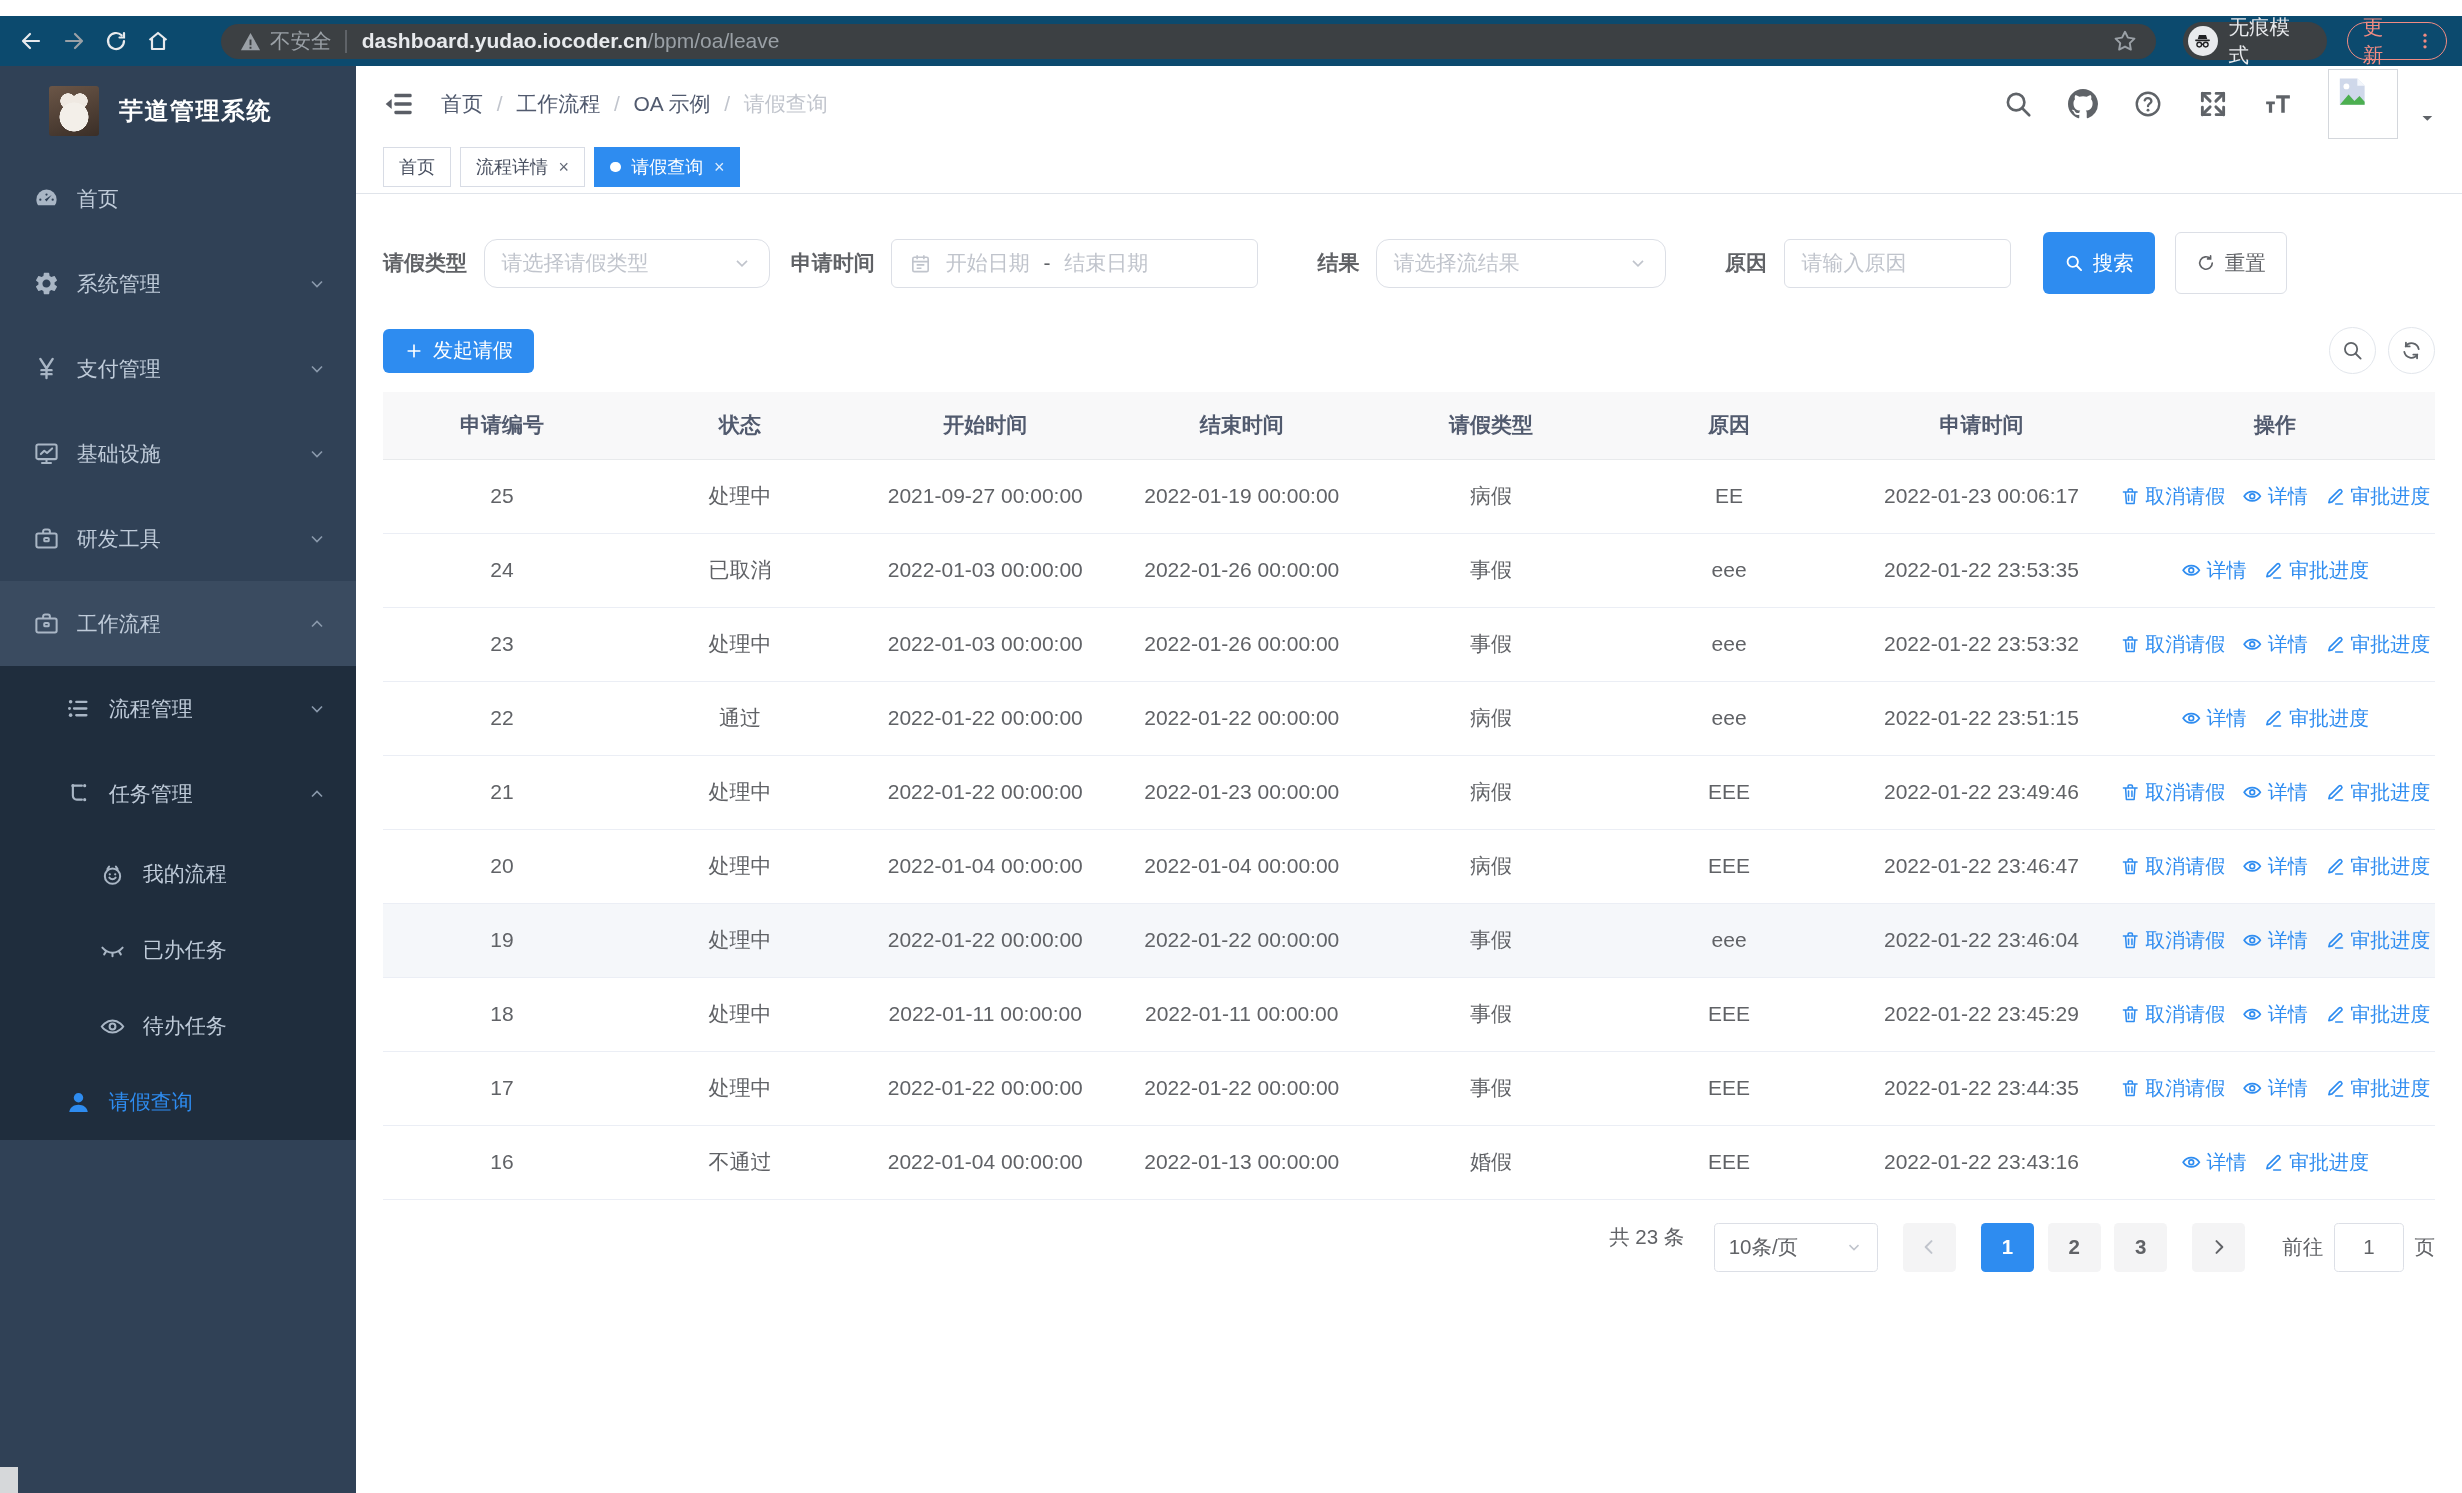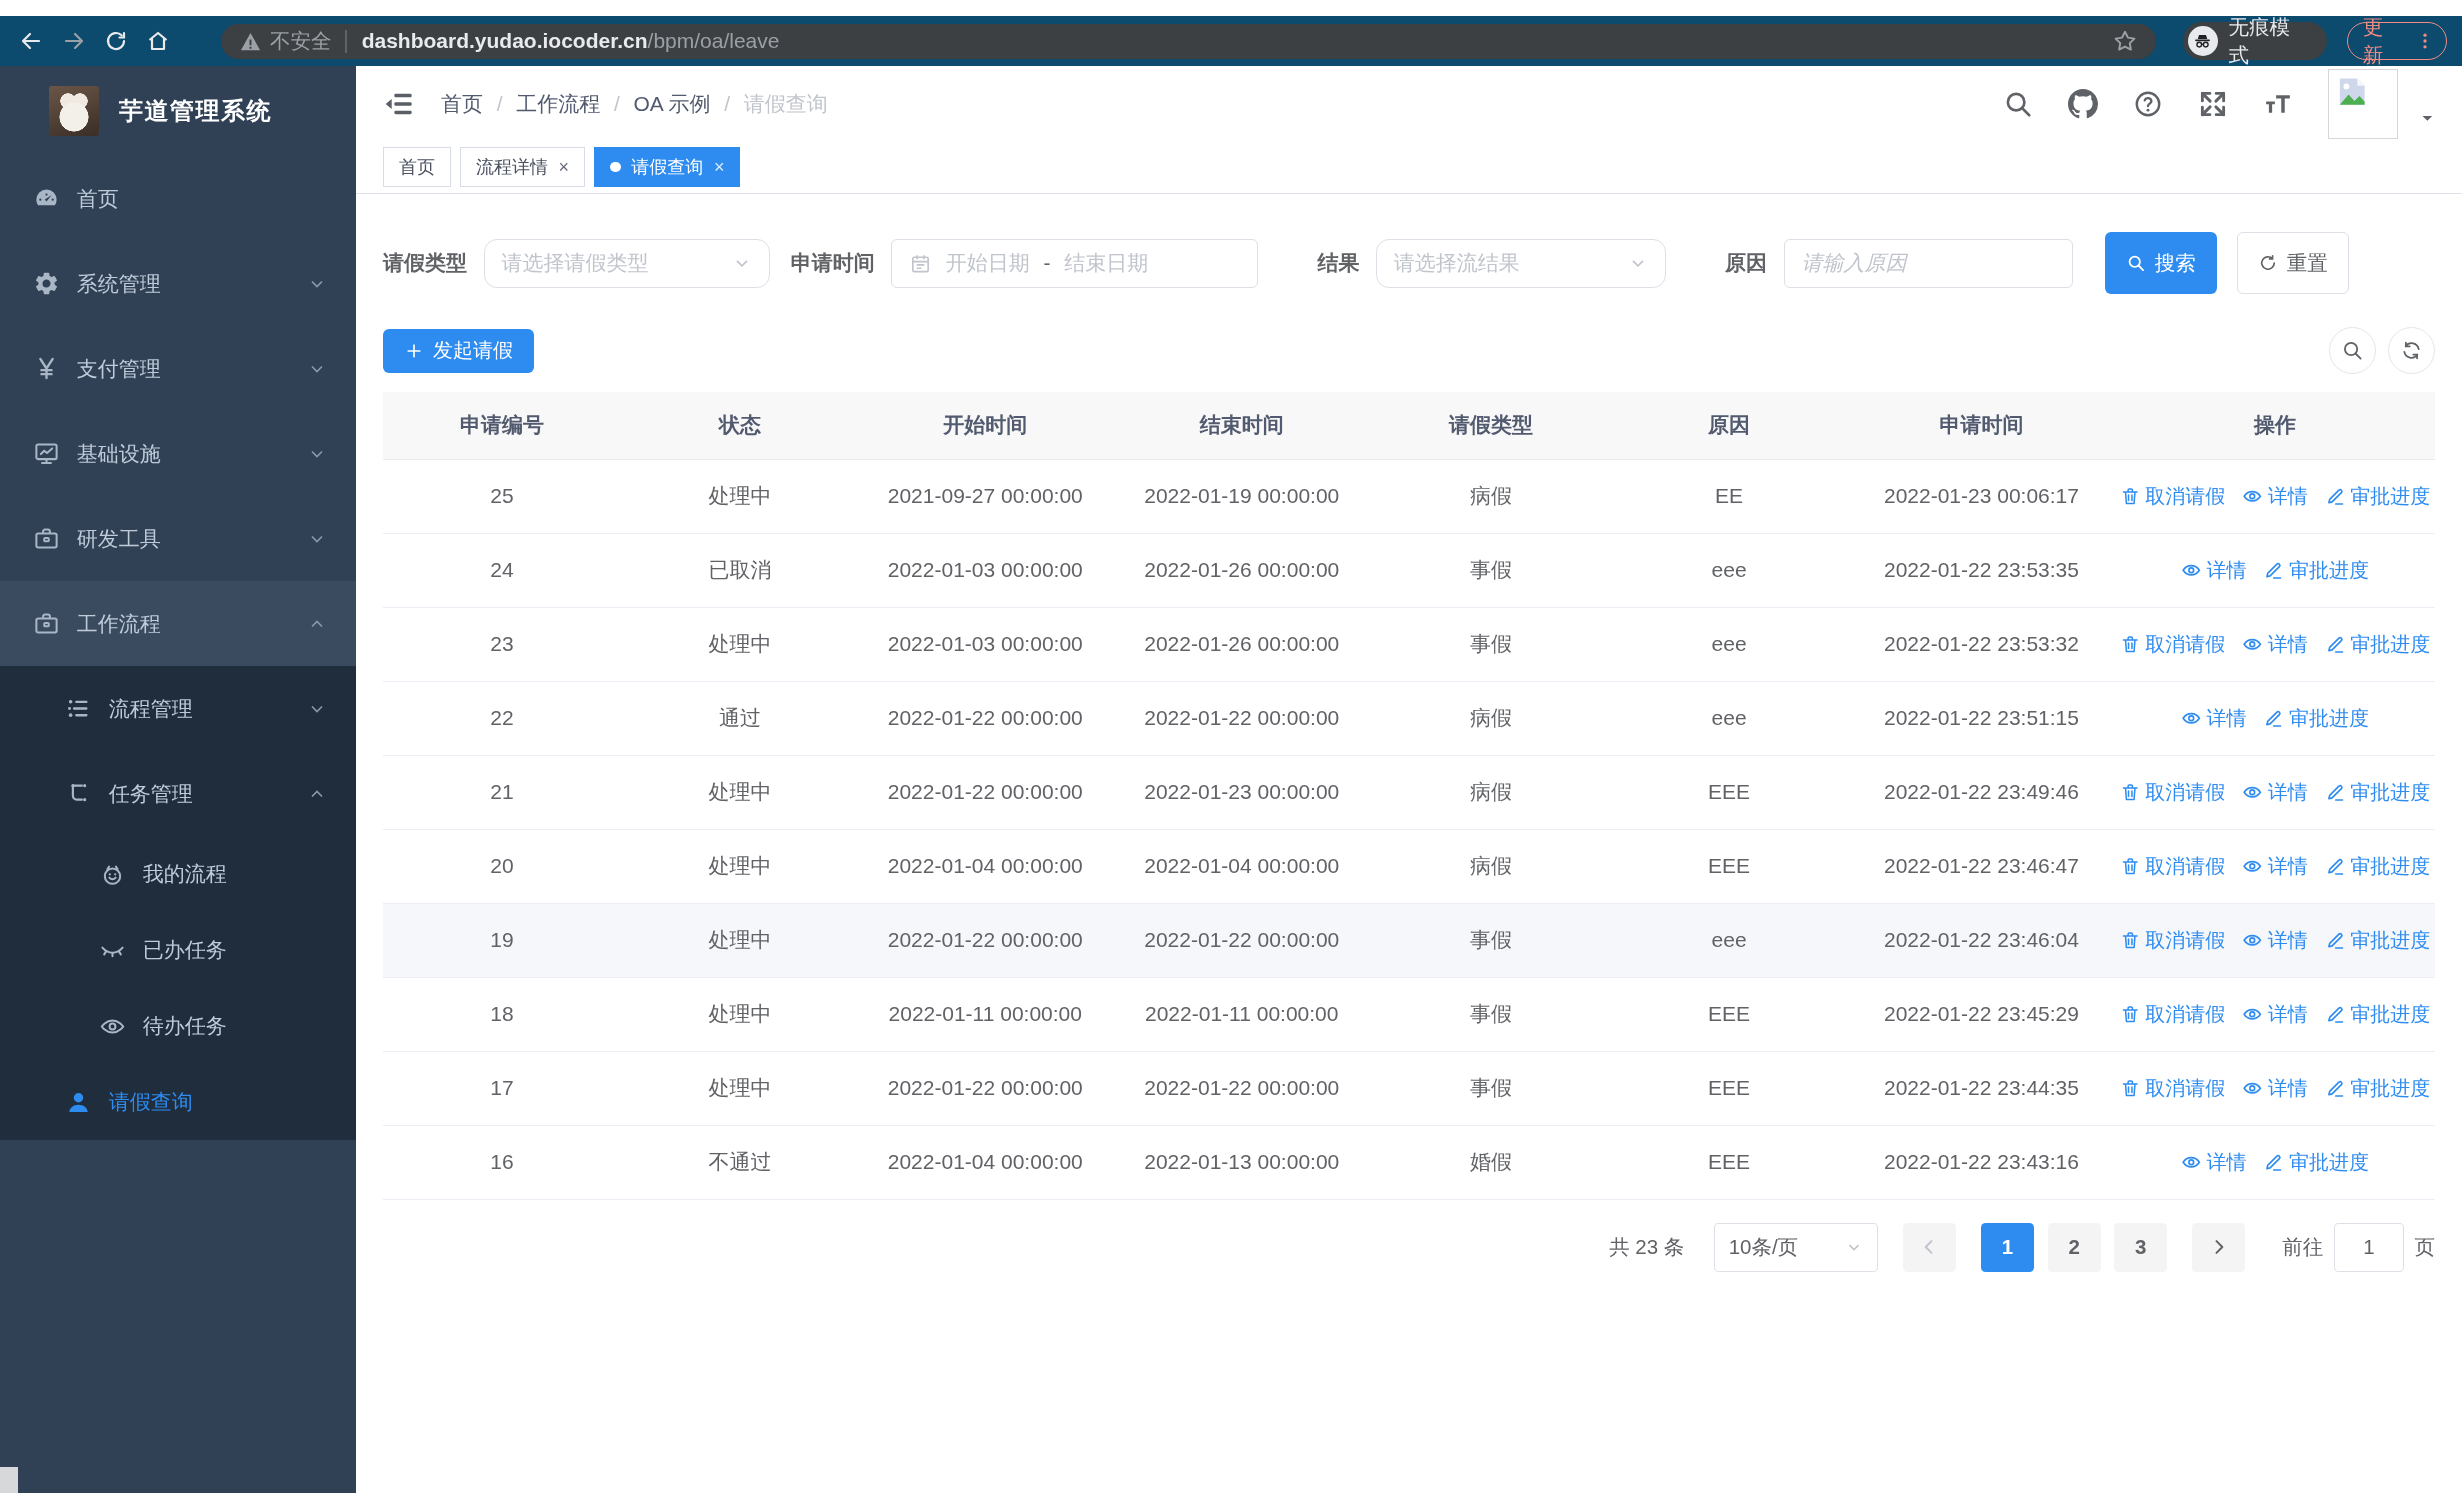--- a/index.html
+++ b/index.html
@@ -103,21 +103,21 @@
   
   table.grid { margin-top:18px; width:100%; border-collapse:collapse; table-layout:fixed; }
   .grid th { background:#f8f8f9; color:#515a6e; font-size:21px; font-weight:700; height:67px; text-align:center; border-bottom:1.5px solid #e8eaec; }
   .grid td { color:#606266; font-size:21px; height:74px; text-align:center; border-bottom:1.5px solid #ebeef5; }
   .grid tr.hl td { background:#f5f7fa; }
   .actions-cell { display:flex; align-items:center; justify-content:center; gap:16.7px; }
   .link { color:var(--accent); display:inline-flex; align-items:center; gap:5.3px; font-size:20px; cursor:pointer; white-space:nowrap; }
   .link .icon { width:20.5px; height:20.5px; }
 
   
-  .pagination-row { margin-top:23px; display:flex; align-items:center; justify-content:flex-end; gap:25px; font-size:20.5px; color:#606266; }
+  .pagination-row { margin-top:23px; display:flex; align-items:flex-start; justify-content:flex-end; gap:25px; font-size:20.5px; color:#606266; }
   .pg-total { margin-right:4.6px; }
   .pg-size { width:164px; height:49px; border:1.5px solid #dcdfe6; border-radius:4.6px; display:flex; align-items:center; justify-content:space-between; padding:0 13.7px; cursor:pointer; }
   .pg-size .chev { width:18px; height:18px; color:#c0c4cc; }
   .pg-btn { min-width:53px; height:49px; background:#f4f4f5; border-radius:4.6px; display:flex; align-items:center; justify-content:center; font-weight:700; cursor:pointer; color:#606266; }
   .pg-btn .icon { width:20px; height:20px; }
   .pg-btn.disabled { color:#c0c4cc; }
   .pg-btn.active { background:var(--accent); color:#fff; }
   .pg-goto { display:flex; align-items:center; gap:10.6px; margin-left:12px; }
   .pg-goto input { width:70px; height:49px; border:1.5px solid #dcdfe6; border-radius:4.6px; text-align:center; font-size:20.5px; color:#606266; outline:none; font-family:inherit; }
 </style>
@@ -481,21 +481,21 @@
         <div class="sel" style="width:290px">
           <span class="ph">请选择流结果</span>
           <span class="icon chev">
               <svg viewBox="0 0 24 24" fill="none" stroke="currentColor" stroke-width="2">
                 <path d="M6 9.5l6 6 6-6"></path>
               </svg>
             </span>
         </div>
         <span class="gap"></span>
         <span class="f-label">原因</span>
-        <input class="txt" style="width: 289px; font-style: italic;" placeholder="请输入原因">
+        <input class="txt" style="width: 227px;" placeholder="请输入原因">
         <span class="gap" style="width:32px"></span>
         <button class="btn btn-primary">
           <span class="icon">
               <svg viewBox="0 0 24 24" fill="none" stroke="currentColor" stroke-width="2.2" stroke-linecap="round">
                 <circle cx="10.5" cy="10.5" r="6.2"></circle>
                 <path d="M15.3 15.3L20.5 20.5"></path>
               </svg>
             </span>
           <span>搜索</span>
         </button>

